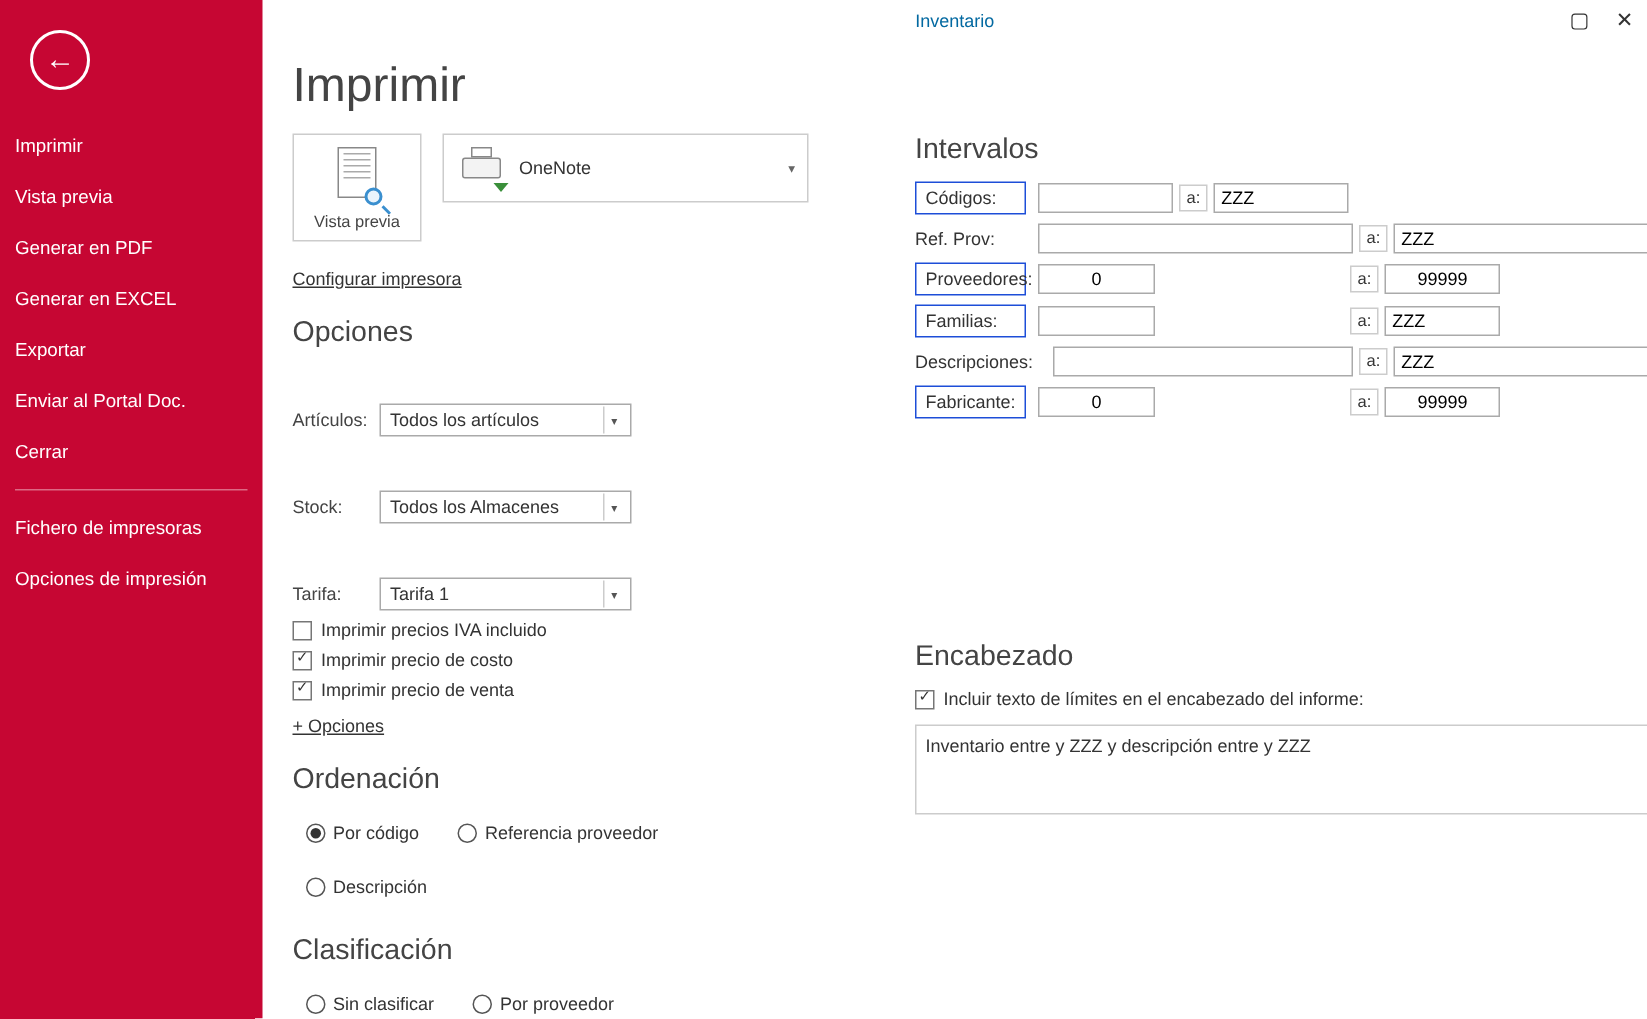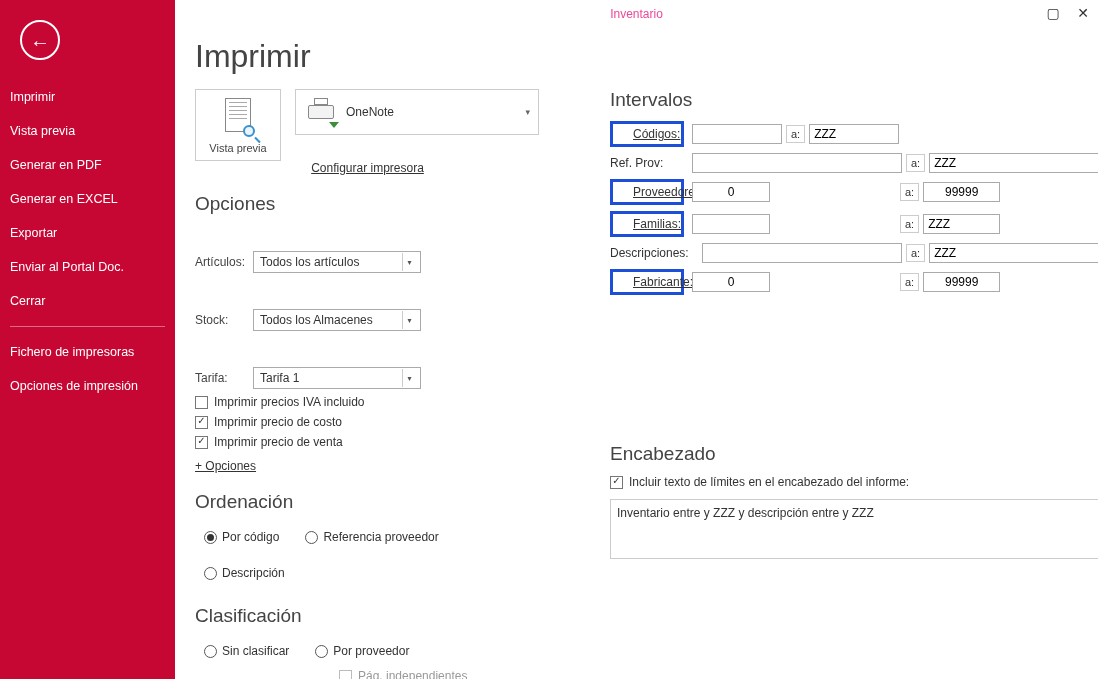--- a/index.html
+++ b/index.html
@@ -1,18 +1,18 @@
 <!DOCTYPE html>
 <html><head>
 <meta charset="utf-8">
 <style>
   * { box-sizing: border-box; margin: 0; padding: 0; }
   body { font-family: "Segoe UI", Tahoma, sans-serif; font-size: 12px; color: #333; background: #fff; width: 1098px; height: 679px; overflow: hidden; position: relative; }
   .titlebar { position: absolute; top: 0; left: 175px; right: 0; height: 28px; display: flex; align-items: center; justify-content: center; }
-  .titlebar .title { font-size: 12px; color: #ec4899; }
+  .titlebar .title { font-size: 12px; color: #0369a1; }
   .titlebar .buttons { position: absolute; right: 6px; top: 4px; display: flex; gap: 12px; }
   .titlebar .buttons span { font-size: 14px; color: #333; cursor: pointer; width: 18px; height: 18px; display: flex; align-items: center; justify-content: center; }
   .sidebar { position: absolute; left: 0; top: 0; bottom: 0; width: 175px; background: #c60633; color: #fff; }
   .back-btn { width: 40px; height: 40px; border: 2px solid #fff; border-radius: 50%; margin: 20px 0 0 20px; display: flex; align-items: center; justify-content: center; cursor: pointer; font-size: 20px; }
   .nav { margin-top: 20px; }
   .nav-item { padding: 10px 10px 10px 10px; cursor: pointer; font-size: 12.5px; }
   .nav-sep { border-top: 1px solid rgba(255,255,255,0.4); margin: 8px 10px; }
   .main { position: absolute; left: 175px; right: 0; top: 28px; bottom: 0; padding: 10px 20px 20px 20px; overflow: hidden; }
   h1 { font-size: 32px; font-weight: 300; color: #444; }
   .cols { display: flex; gap: 70px; margin-top: 14px; }
@@ -27,40 +27,40 @@
   .preview-tile .pv-icon .magnifier { position: absolute; right: -4px; bottom: -3px; width: 16px; height: 16px; }
   .preview-tile .pv-icon .magnifier .lens { width: 12px; height: 12px; border: 2px solid #3a8fcf; border-radius: 50%; background: #eaf4fc; position: absolute; top: 0; left: 0; }
   .preview-tile .pv-icon .magnifier .handle { width: 7px; height: 2px; background: #3a8fcf; position: absolute; bottom: 0; right: -2px; transform: rotate(45deg); }
   .preview-tile .label { font-size: 11px; color: #444; margin-top: 4px; }
   .printer-select { border: 1px solid #ccc; display: flex; align-items: center; padding: 6px 10px; width: 244px; height: 46px; cursor: pointer; position: relative; }
   .printer-select .p-icon { width: 30px; height: 28px; position: relative; margin-right: 10px; }
   .printer-select .p-icon .body { position: absolute; width: 26px; height: 14px; border: 1px solid #888; border-radius: 2px; top: 7px; left: 2px; background: #f3f3f3; }
   .printer-select .p-icon .tray { position: absolute; width: 14px; height: 7px; border: 1px solid #888; top: 0; left: 8px; background: #fff; }
   .printer-select .p-icon .arrow { position: absolute; bottom: -2px; right: -3px; width: 0; height: 0; border-left: 5px solid transparent; border-right: 5px solid transparent; border-top: 6px solid #3a8f3a; }
   .printer-select .chev { position: absolute; right: 8px; top: 50%; transform: translateY(-50%); font-size: 9px; color: #666; }
-  .config-link { text-align: center; }
+  .config-link { text-align: left; margin-top: 18px; }
   .config-link a { color: #333; text-decoration: underline; cursor: pointer; font-size: 12px; }
   .opt-row { display: flex; align-items: center; margin-bottom: 6px; margin-top: 36px; }
   .opt-row label { width: 58px; font-size: 12px; color: #444; }
   .opt-select { border: 1px solid #aaa; width: 168px; height: 22px; display: flex; align-items: center; padding: 0 6px; position: relative; cursor: pointer; font-size: 12px; background: #fff; }
   .opt-select .chev { position: absolute; right: 4px; top: 50%; transform: translateY(-50%); width: 14px; height: 18px; border-left: 1px solid #ccc; display:flex; align-items:center; justify-content:center; font-size: 8px; color: #555; }
   .cb-row { display: flex; align-items: center; margin-top: 6px; font-size: 12px; cursor: pointer; }
   .cb { width: 13px; height: 13px; border: 1px solid #767676; margin-right: 6px; display: inline-flex; align-items: center; justify-content: center; font-size: 10px; line-height: 1; color: #333; }
   .cb.checked::after { content: "✓"; position: relative; top: -1px; }
   .plus-opt { text-decoration: underline; cursor: pointer; margin-top: 10px; display: inline-block; font-size: 12px; }
   .radio-row { display: flex; gap: 8px; align-items: center; flex-wrap: wrap; }
   .radio { display: flex; align-items: center; cursor: pointer; font-size: 12px; padding: 6px 8px; border: 1px solid transparent; }
   .radio.selected-box { border: 1px solid #2c6fb5; padding: 6px 16px; }
   .radio .r { width: 13px; height: 13px; border: 1px solid #555; border-radius: 50%; margin-right: 5px; display: flex; align-items: center; justify-content: center; }
   .radio.checked .r::after { content:""; width:7px; height:7px; background:#333; border-radius:50%; }
   .pag-indep { display:flex; align-items:center; margin-left: 144px; margin-top: 4px; color: #999; font-size: 12px; }
   .pag-indep .cb { border-color: #bbb; }
   .intv-row { display: flex; align-items: center; margin-bottom: 6px; font-size: 12px; }
   .intv-row .lbl { width: 74px; text-align: left; }
-  .intv-row .lbl.boxed { border: 3px solid #1d4ed8; padding: 3px 20px; display: inline-block; text-decoration: underline; }
+  .intv-row .lbl.boxed { border: 1px solid #1d4ed8; padding: 3px 6px; display: inline-block; }
   .intv-row .lbl.plain { padding: 3px 0; }
   .intv-row input { border: 1px solid #aaa; height: 20px; padding: 0 4px; font-size: 12px; }
   .intv-row .from-sm { width: 90px; margin-left: 8px; }
   .intv-row .a-lbl { border: 1px solid #ccc; padding: 2px 4px; margin: 0 4px; font-size: 11px; }
   .intv-row .to-sm { width: 90px; }
   .intv-row .from-lg { width: 210px; margin-left: 8px; }
   .intv-row .to-lg { width: 194px; }
   .intv-row .from-num { width: 78px; text-align: center; margin-left: 8px; }
   .intv-row .spacer-mid { width: 126px; }
   .intv-row .to-num { width: 77px; text-align: center; }

